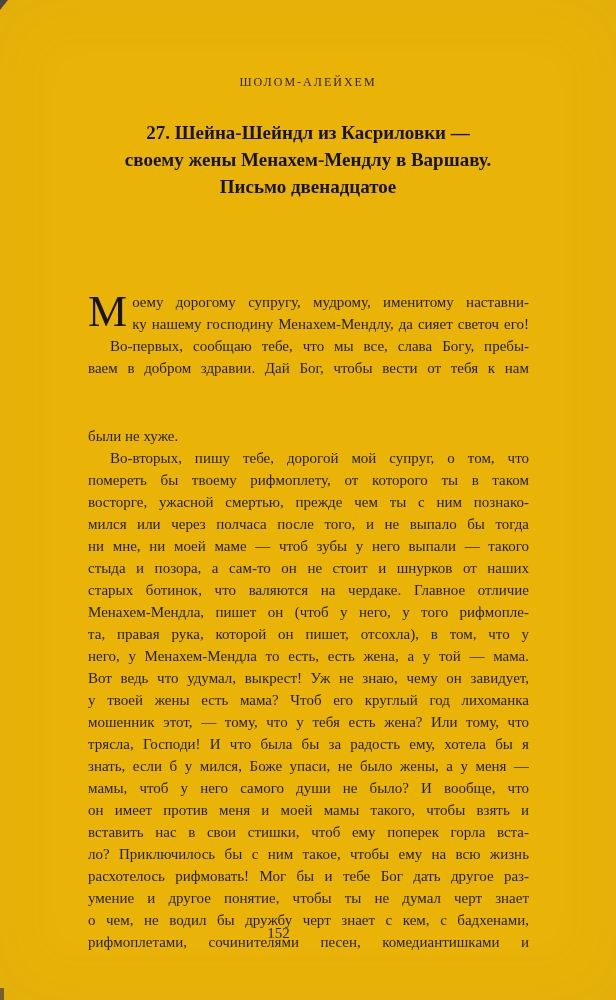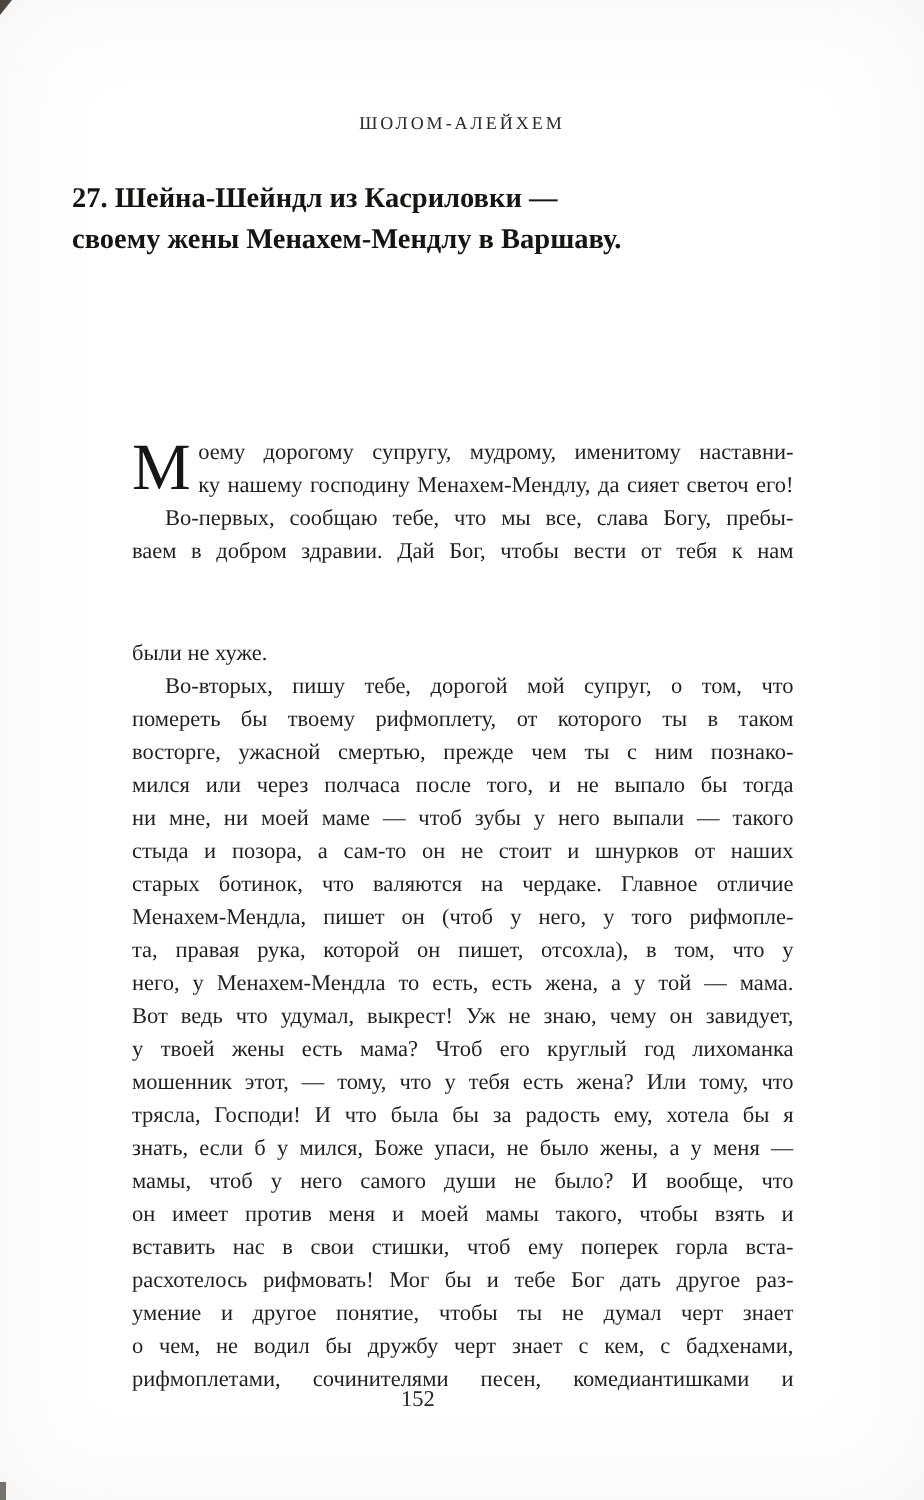--- a/index.html
+++ b/index.html
@@ -4,37 +4,38 @@
 <style>
   html, body { margin: 0; padding: 0; }
   body {
     width: 616px; height: 1000px;
     background: #e9e7e3;
     font-family: "Liberation Serif", "DejaVu Serif", serif;
   }
   .page {
     position: relative;
     width: 616px; height: 1000px;
-    background: #ffffff;
+    background: #eab308;
     overflow: hidden;
     box-shadow: inset 0 0 70px rgba(110, 100, 85, 0.07);
     color: #221f1c;
   }
   .artifact { position: absolute; background: #4b463e; }
   .artifact.tl { top: 0; left: 0; width: 8px; height: 10px; clip-path: polygon(0 0, 100% 0, 0 100%); }
   .artifact.bl { top: 988px; left: 0; width: 4px; height: 12px; opacity: .75; }
 
   .running-header {
     position: absolute; top: 75px; left: 0; width: 616px;
     text-align: center;
     font-size: 12px; letter-spacing: 2px;
     color: #2b2824;
   }
   .chapter-title {
     position: absolute; top: 119px; left: 48px; width: 520px;
+    text-align: center;
     font-weight: bold;
     font-size: 19px; line-height: 27px;
     color: #171411;
   }
   .body-text {
     position: absolute; top: 291px; left: 88px; width: 441px;
     font-size: 15px; line-height: 22px;
     color: #211e1b;
   }
   .dropcap {
@@ -66,20 +67,21 @@
 
 <div class="page">
   <div class="artifact tl"></div>
   <div class="artifact bl"></div>
 
   <div class="running-header">ШОЛОМ-АЛЕЙХЕМ</div>
 
   <div class="chapter-title">
     <div>27. Шейна-Шейндл из Касриловки —</div>
     <div>своему жены Менахем-Мендлу в Варшаву.</div>
+    <div>Письмо двенадцатое</div>
   </div>
 
   <div class="body-text">
     <span class="dropcap">М</span>
   <div class="line">оему дорогому супругу, мудрому, именитому наставни-</div>
       <div class="line">ку нашему господину Менахем-Мендлу, да сияет светоч его!</div>
       <div class="line indent">Во-первых, сообщаю тебе, что мы все, слава Богу, пребы-</div>
       <div class="line">ваем в добром здравии. Дай Бог, чтобы вести от тебя к нам</div>
       <div class="line line-last">были не хуже.</div>
       <div class="line indent">Во-вторых, пишу тебе, дорогой мой супруг, о том, что</div>
@@ -93,20 +95,21 @@
       <div class="line">та, правая рука, которой он пишет, отсохла), в том, что у</div>
       <div class="line">него, у Менахем-Мендла то есть, есть жена, а у той — мама.</div>
       <div class="line">Вот ведь что удумал, выкрест! Уж не знаю, чему он завидует,</div>
       <div class="line">у твоей жены есть мама? Чтоб его круглый год лихоманка</div>
       <div class="line">мошенник этот, — тому, что у тебя есть жена? Или тому, что</div>
       <div class="line">трясла, Господи! И что была бы за радость ему, хотела бы я</div>
       <div class="line">знать, если б у мился, Боже упаси, не было жены, а у меня —</div>
       <div class="line">мамы, чтоб у него самого души не было? И вообще, что</div>
       <div class="line">он имеет против меня и моей мамы такого, чтобы взять и</div>
       <div class="line">вставить нас в свои стишки, чтоб ему поперек горла вста-</div>
+      <div class="line">ло? Приключилось бы с ним такое, чтобы ему на всю жизнь</div>
       <div class="line">расхотелось рифмовать! Мог бы и тебе Бог дать другое раз-</div>
       <div class="line">умение и другое понятие, чтобы ты не думал черт знает</div>
       <div class="line">о чем, не водил бы дружбу черт знает с кем, с бадхенами,</div>
       <div class="line">рифмоплетами, сочинителями песен, комедиантишками и</div>
     </div>
 
   <div class="page-number">152</div>
 </div>
 
 </body></html>

